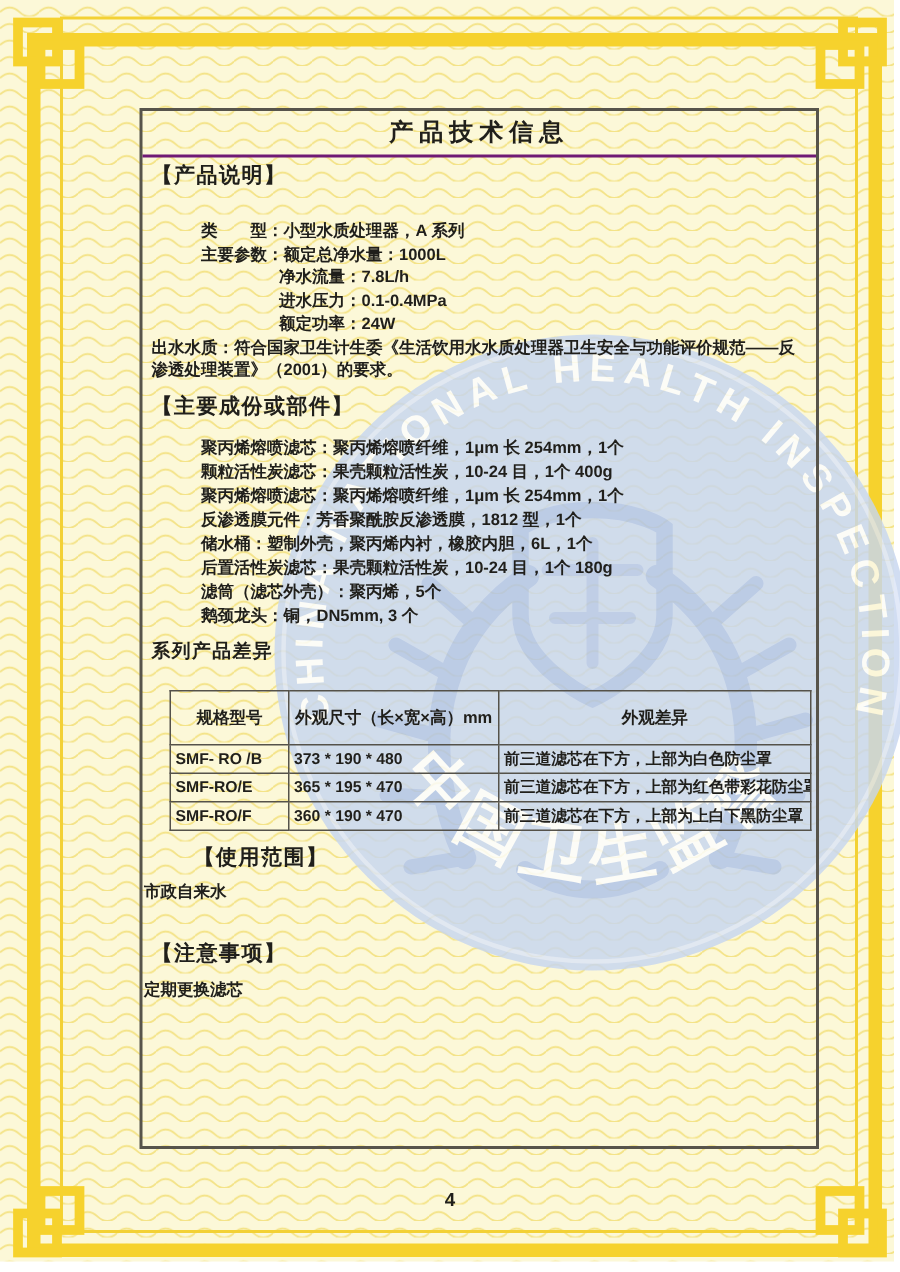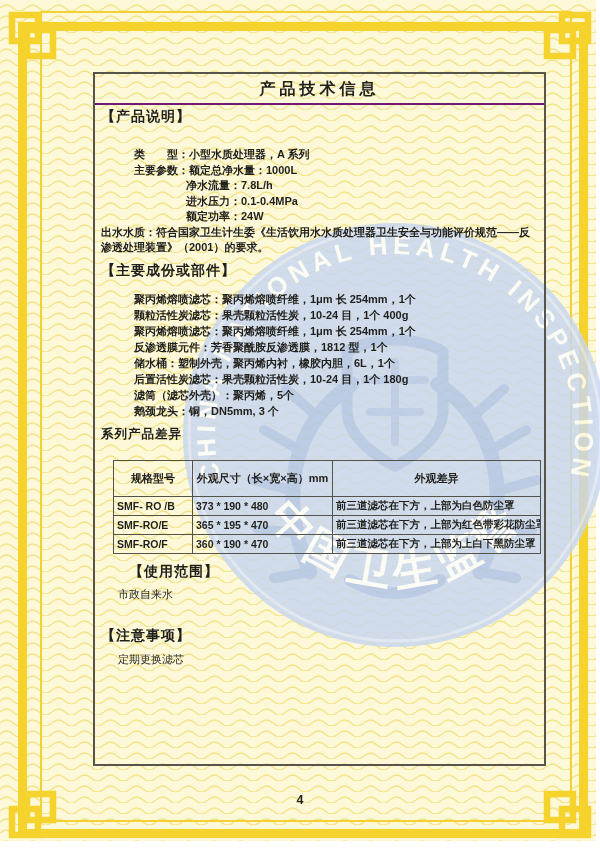--- a/index.html
+++ b/index.html
@@ -40,21 +40,21 @@
   .usage-h{top:489px;margin-left:28px;}
   .notes-h{top:553px;}
   .lines{position:absolute;left:6px;right:5px;}
   .sec1-lines{top:73px;}
   .sec1-lines .ln{line-height:15.5px;font-size:11px;font-weight:600;}
   .sec2-lines{top:217px;}
   .sec2-lines .ln{line-height:16px;font-size:11px;font-weight:600;}
   .ind1{padding-left:33px;}
   .ind2{padding-left:85px;}
   .series-label{position:absolute;left:6px;top:352px;font-size:12.5px;font-weight:600;letter-spacing:1px;font-family:Liberation Mono, monospace;}
-  .plain-line{position:absolute;left:23px;font-size:11px;font-weight:400;}
+  .plain-line{position:absolute;left:1px;font-size:11px;font-weight:700;}
   .usage-line{top:513px;}
   .notes-line{top:578px;}
   
   table.spec{position:absolute;left:18px;top:386px;width:424px;border-collapse:collapse;
     border:1.5px solid #55524a;table-layout:fixed;}
   table.spec th,table.spec td{border:1px solid #55524a;font-weight:600;
     overflow:hidden;white-space:nowrap;}
   table.spec th{height:33px;font-size:11px;text-align:center;font-weight:700;}
   table.spec td{height:18px;font-size:10.5px;padding:0 3px;text-align:left;}
   .col1{width:76px;margin-top:27px;} .col2{width:137px;} .col3{width:205px;}

